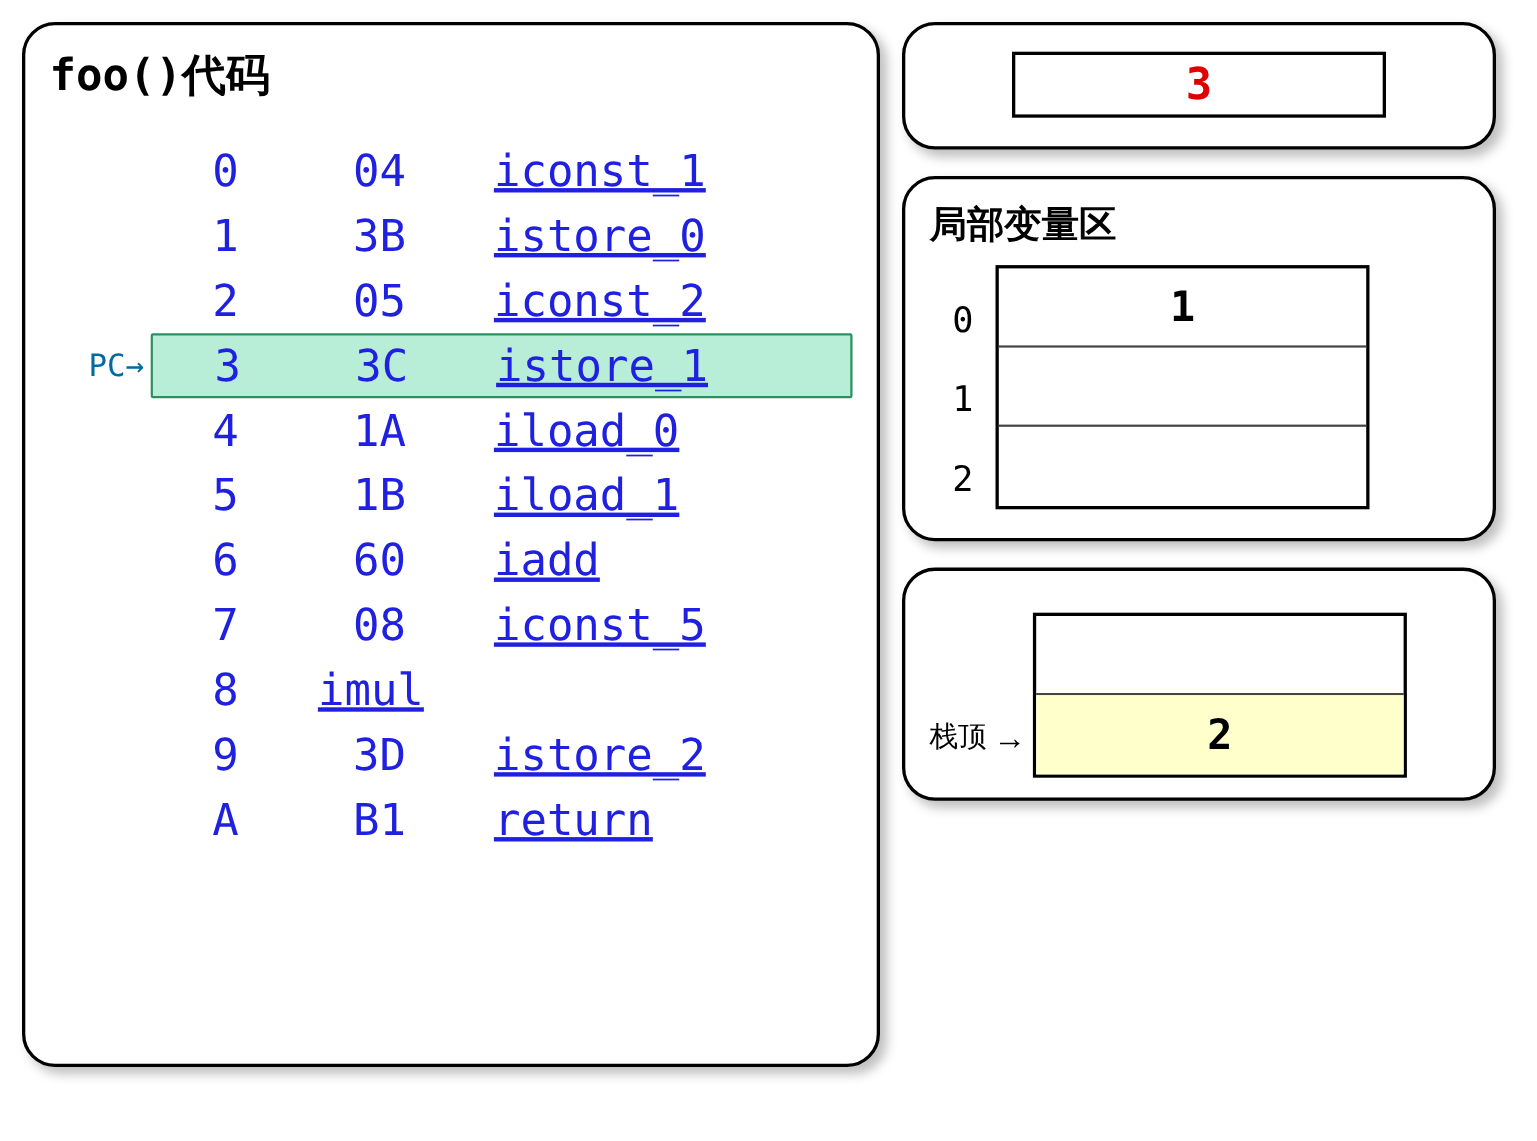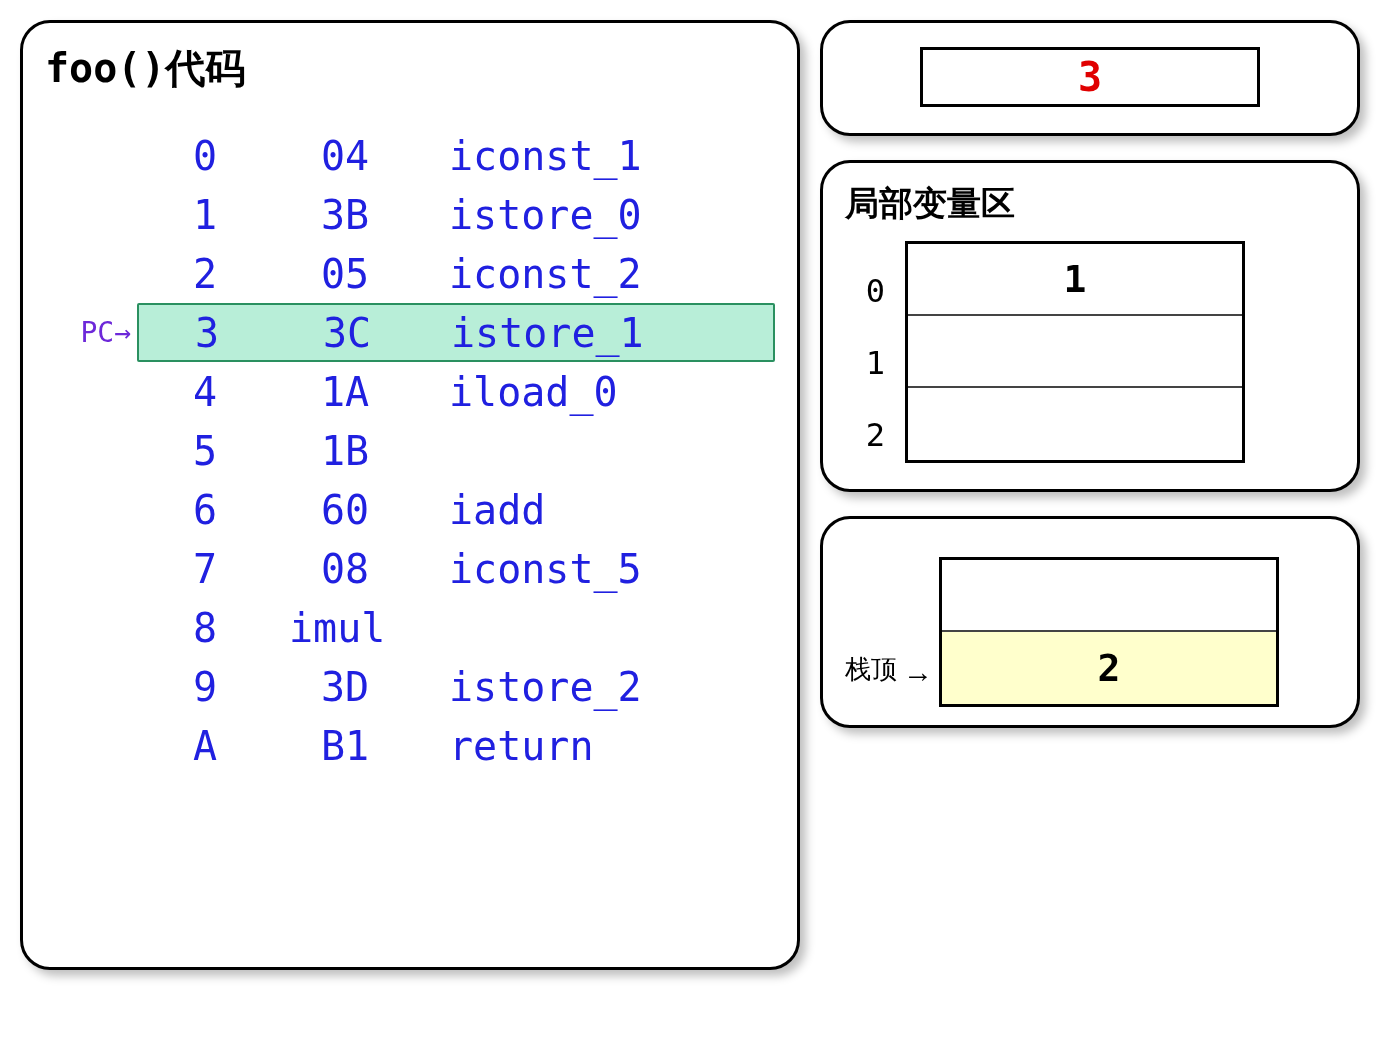--- a/index.html
+++ b/index.html
@@ -56,38 +56,38 @@
   .row {
     display: flex;
     align-items: center;
     height: 59px;
   }
   .pc-pointer {
     width: 92px;
     text-align: right;
     font-family: "DejaVu Sans Mono","Courier New",monospace;
     font-size: 28px;
-    color: #6d28d9;
+    color: #0369a1;
     padding-right: 6px;
   }
   .cells {
     display: flex;
     flex: 1;
     align-items: center;
     height: 100%;
     padding-left: 8px;
   }
   .cells.highlight {
     background: #b8eed8;
     border: 2px solid #2a9060;
     border-radius: 2px;
   }
   .c-off { width: 120px; text-align: center; color: #2020e0; }
   .c-byte { width: 160px; text-align: center; color: #2020e0; }
-  .c-mne { flex: 1; text-align: left; color: #2020e0; padding-left: 24px; }
+  .c-mne { flex: 1; text-align: left; color: #2020e0; padding-left: 24px; text-decoration: underline; }
 
   .panel-title {
     font-size: 34px;
     font-weight: bold;
     margin-bottom: 14px;
   }
   .pc-box {
     border: 3px solid #000;
     width: 340px;
     height: 60px;
@@ -218,20 +218,21 @@
             <div class="c-off">4</div>
             <div class="c-byte">1A</div>
             <div class="c-mne">iload_0</div>
           </div>
         </div>
         <div class="row">
           <div class="pc-pointer"></div>
           <div class="cells">
             <div class="c-off">5</div>
             <div class="c-byte">1B</div>
+            <div class="c-mne">iload_1</div>
           </div>
         </div>
         <div class="row">
           <div class="pc-pointer"></div>
           <div class="cells">
             <div class="c-off">6</div>
             <div class="c-byte">60</div>
             <div class="c-mne">iadd</div>
           </div>
         </div>

